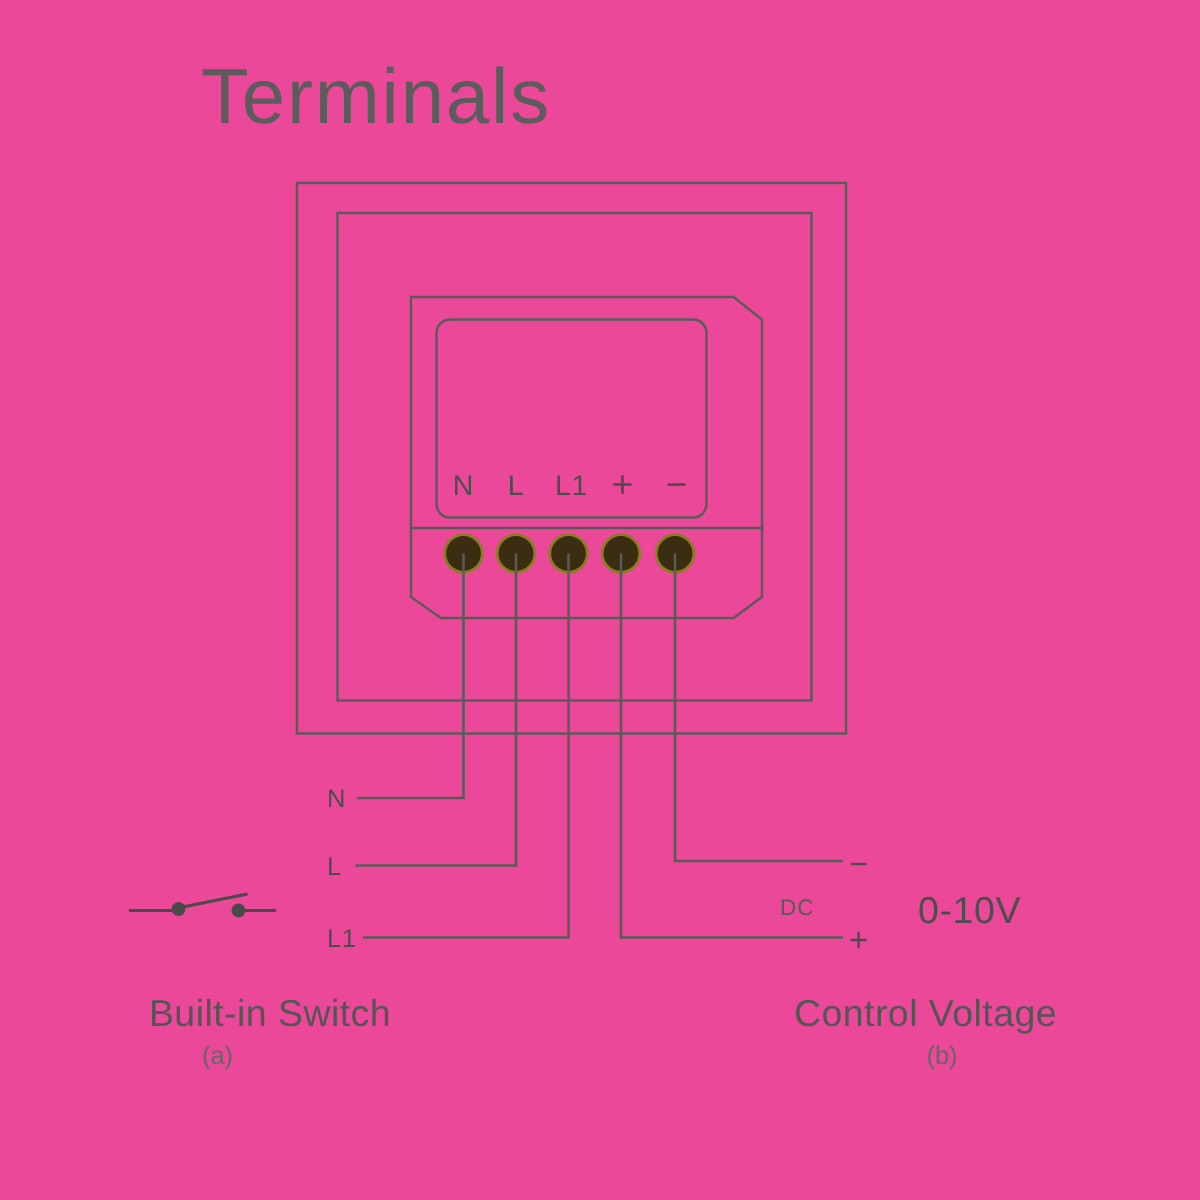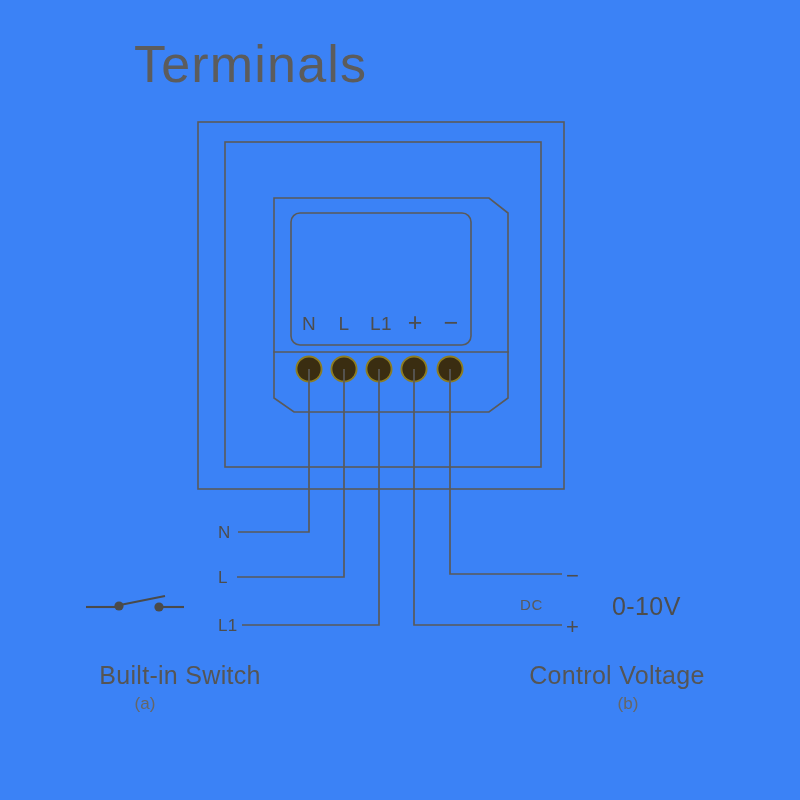--- a/index.html
+++ b/index.html
@@ -10,21 +10,21 @@
   body {
     width: 800px;
     height: 800px;
     font-family: "Liberation Sans", sans-serif;
     overflow: hidden;
   }
   #diagram-root {
     position: relative;
     width: 800px;
     height: 800px;
-    background: #3b82f6;
+    background: #ec4899;
   }
   svg#diagram-svg {
     position: absolute;
     top: 0;
     left: 0;
     width: 800px;
     height: 800px;
     display: block;
   }
   .stroke-line {

